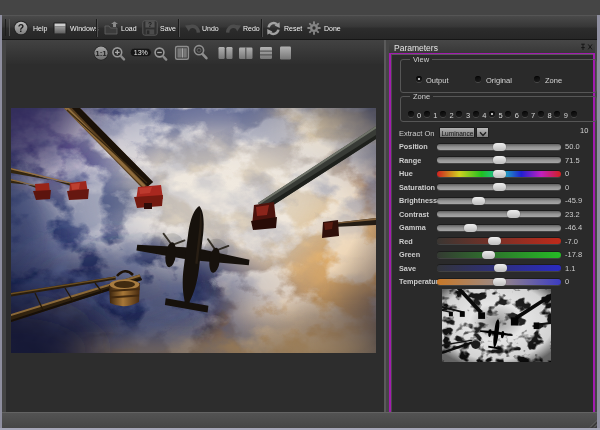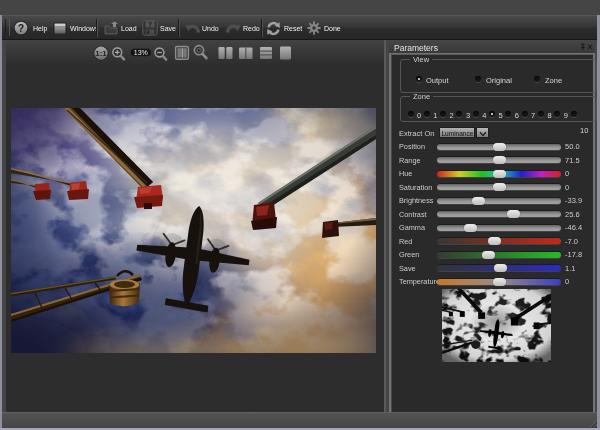--- a/index.html
+++ b/index.html
@@ -12,37 +12,37 @@
 .tbtn.sil{background:linear-gradient(180deg,#fdfdfe,#d4d4e4 60%,#bdbdd2);}
 #btn-close{left:585.5px;background:linear-gradient(180deg,#f4b4a2,#e26a50 55%,#cc4228);border-color:#9a4434;}
 
 #toolbar{left:2px;top:15px;width:596px;height:25px;background:linear-gradient(180deg,#4a4a4a 0%,#373737 45%,#2c2c2c 55%,#262626 100%);border-top:1px solid #555;border-bottom:1px solid #161616;box-sizing:border-box;}
 .tool-label{top:9px;font-size:7px;color:#f2f2f2;}
 .tool-sep{top:3px;width:1px;height:18px;background:#4e4e4e;box-shadow:-1px 0 0 #1c1c1c;}
 
 #leftpanel{left:6px;top:40px;width:378px;height:372px;background:#2d2d2d;}
 #lp-toolbar{left:0;top:0;width:378px;height:24px;background:linear-gradient(180deg,#424242,#343434 70%,#2e2e2e);}
 #splitter{left:384px;top:40px;width:1.5px;height:372px;background:#5a5a5a;}
-#rightpanel{left:389px;top:40px;width:206px;height:374px;background:#737373;}
+#rightpanel{left:389px;top:40px;width:206px;height:374px;background:#a21caf;}
 #rp-header{left:0;top:0;width:206px;height:13px;background:linear-gradient(180deg,#474747,#383838);}
 #rp-title{left:5px;top:2.5px;font-size:8.5px;color:#e4e4e4;}
 #rp-content{left:2px;top:14px;width:202px;height:358px;background:#2a2a2a;border-top:1px solid #595959;border-left:1px solid #4a4a4a;box-sizing:border-box;}
 
 #statusbar{left:2px;top:412px;width:596px;height:16px;background:linear-gradient(180deg,#535353,#454545);border-top:1px solid #636363;box-sizing:border-box;}
 #bord-l{left:0;top:15px;width:2px;height:415px;background:#8f8fa0;}
 #bord-r{left:597px;top:15px;width:3px;height:415px;background:#8f8fa0;}
 #bord-b{left:0;top:428px;width:600px;height:2px;background:#a6a6b8;}
 
 .groupbox{border:1px solid #565656;border-radius:3px;}
 .gb-label{position:absolute;top:-4px;left:9px;background:#2a2a2a;padding:0 3px;font-size:7.5px;color:#d0d0d0;line-height:8px;}
 .radio{position:absolute;width:6px;height:6px;border-radius:50%;background:radial-gradient(circle at 40% 35%,#0e0e0e,#1a1a1a 70%);box-shadow:0 1px 0 rgba(150,150,150,.3), inset 0 1px 1px rgba(0,0,0,.85);}
 .radio.sel::after{content:"";position:absolute;left:2px;top:2px;width:2px;height:2px;border-radius:50%;background:#efefef;}
 .rlabel{position:absolute;font-size:7.5px;color:#d6d6d6;}
 
-.srow-label{position:absolute;left:7px;font-size:7.3px;color:#cdcdcd;}
+.srow-label{position:absolute;left:7px;font-size:7.3px;color:#cdcdcd;font-weight:bold;}
 .srow-val{position:absolute;left:173px;font-size:7.5px;color:#cdcdcd;}
 .track{position:absolute;left:45px;width:124px;height:6px;border-radius:3px;background:linear-gradient(180deg,#606060,#949494 50%,#a6a6a6);box-shadow:0 -1px 0 rgba(20,20,20,.6),0 1px 0 rgba(90,90,90,.5);}
 .thumb{position:absolute;top:-1px;width:13px;height:8px;border-radius:4px;background:linear-gradient(180deg,#ededed,#bdbdbd);box-shadow:0 0 1px #333;}
 </style>
 </head>
 <body>
 <div id="win">
 
 
   <div id="toolbar" class="abs">
@@ -457,26 +457,26 @@
         <div class="srow-val" style="top:114.3px">0</div>
         <div class="srow-label" style="top:127.8px">Saturation</div>
         <div class="track" style="top:129.3px;background:linear-gradient(180deg,#606060,#949494 50%,#a6a6a6)">
           <div class="thumb" style="left:55.5px"></div>
         </div>
         <div class="srow-val" style="top:127.8px">0</div>
         <div class="srow-label" style="top:141.3px">Brightness</div>
         <div class="track" style="top:142.8px;background:linear-gradient(180deg,#606060,#949494 50%,#a6a6a6)">
           <div class="thumb" style="left:34.5px"></div>
         </div>
-        <div class="srow-val" style="top:141.3px">-33.9</div>
+        <div class="srow-val" style="top:141.3px">-45.9</div>
         <div class="srow-label" style="top:154.8px">Contrast</div>
         <div class="track" style="top:156.3px;background:linear-gradient(180deg,#606060,#949494 50%,#a6a6a6)">
           <div class="thumb" style="left:69.9px"></div>
         </div>
-        <div class="srow-val" style="top:154.8px">25.6</div>
+        <div class="srow-val" style="top:154.8px">23.2</div>
         <div class="srow-label" style="top:168.3px">Gamma</div>
         <div class="track" style="top:169.8px;background:linear-gradient(180deg,#606060,#949494 50%,#a6a6a6)">
           <div class="thumb" style="left:26.7px"></div>
         </div>
         <div class="srow-val" style="top:168.3px">-46.4</div>
         <div class="srow-label" style="top:181.8px">Red</div>
         <div class="track" style="top:183.3px;background:linear-gradient(90deg,#3a3632,#c02a1a)">
           <div class="thumb" style="left:51.2px"></div>
         </div>
         <div class="srow-val" style="top:181.8px">-7.0</div>

